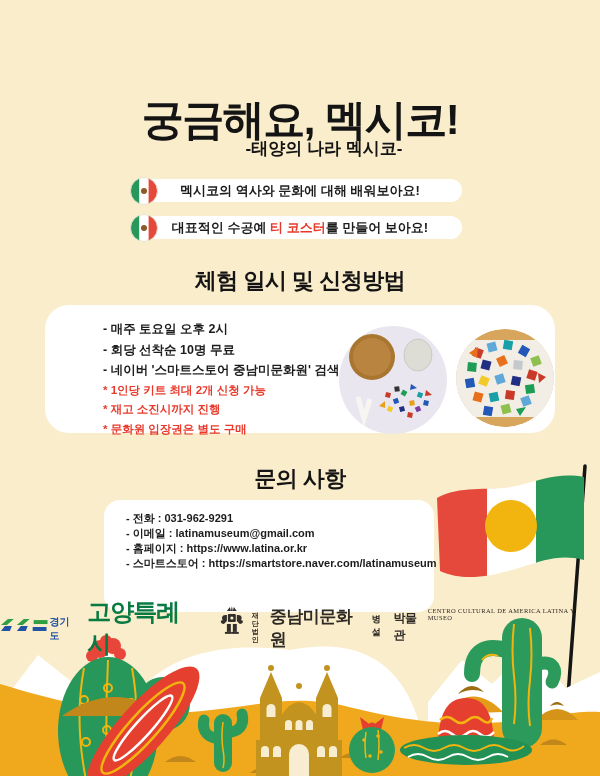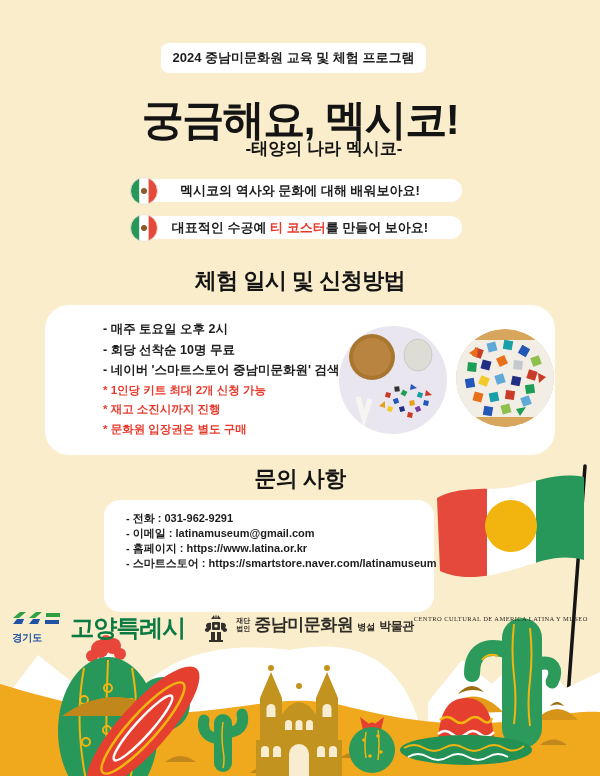--- a/index.html
+++ b/index.html
@@ -12,32 +12,32 @@
   .title{left:0;top:92px;width:600px;text-align:center;font-size:42px;font-weight:800;color:#141414;letter-spacing:-1.5px;}
   .subtitle{left:0;top:137px;width:600px;text-align:center;font-size:17px;font-weight:800;color:#141414;margin-left:24px;}
 
   .pill-row{left:138px;width:324px;height:23px;background:#fff;border-radius:12px;
     display:flex;align-items:center;justify-content:center;font-size:13px;font-weight:700;color:#1c1c1c;}
   .pill-row .em{color:#E8392B;}
   .flag-chip{width:28px;height:28px;}
 
   .h2{left:0;width:600px;text-align:center;font-size:22px;font-weight:800;color:#141414;letter-spacing:-0.5px;}
 
-  .info-box{left:45px;top:305px;width:510px;height:150px;background:#fff;border-radius:24px;}
+  .info-box{left:45px;top:305px;width:510px;height:128px;background:#fff;border-radius:24px;}
   .info-list{position:absolute;left:58px;top:14px;}
   .info-line{font-size:12.5px;font-weight:700;color:#1c1c1c;line-height:20.5px;white-space:nowrap;}
   .note-line{font-size:11.5px;font-weight:700;color:#E8392B;line-height:19.5px;white-space:nowrap;}
 
   .contact-box{left:104px;top:500px;width:330px;height:112px;background:#fff;border-radius:16px;}
   .contact-list{position:absolute;left:22px;top:11px;}
   .contact-line{font-size:11px;font-weight:700;color:#1c1c1c;line-height:15px;white-space:nowrap;}
 
   .footer{left:0;top:604px;width:600px;height:48px;display:flex;align-items:center;justify-content:center;gap:16px;}
   .gg-group{display:flex;align-items:center;gap:8px;}
-  .gg-sym{display:flex;flex-direction:column;align-items:flex-start;}
+  .gg-sym{display:flex;flex-direction:row;align-items:center;}
   .gg-label{font-size:10px;font-weight:700;color:#2053A4;margin-top:1px;}
   .goyang{font-size:24px;font-weight:800;color:#0A7A43;letter-spacing:-1px;}
   .mus-group{display:flex;align-items:flex-start;gap:5px;}
   .mus-text{display:flex;flex-direction:row;}
   .mus-line{display:flex;align-items:baseline;gap:4px;color:#2E2A25;}
   .mus-prefix{display:flex;flex-direction:column;font-size:7px;font-weight:700;line-height:8px;align-self:center;}
   .mus-name{font-size:17px;font-weight:800;letter-spacing:-0.5px;}
   .mus-mid{font-size:9px;font-weight:700;}
   .mus-suffix{font-size:12px;font-weight:700;letter-spacing:-0.5px;}
   .mus-sub{font-family:"Liberation Serif",serif;font-size:6.5px;letter-spacing:0.4px;color:#2E2A25;margin-top:2px;}
@@ -179,21 +179,20 @@
     <g>
       <path d="M438,748 C438,712 448,698 466,698 C484,698 494,712 494,748 Z" fill="#E5402F"></path>
       <path d="M440,720 Q447,714 454,720 T468,720 T482,720 T492,718" stroke="#F2B50F" stroke-width="2.5" fill="none"></path>
       <path d="M438,734 Q445,728 452,734 T466,734 T480,734 T494,732" stroke="#FFFFFF" stroke-width="2.5" fill="none"></path>
       <ellipse cx="466" cy="750" rx="66" ry="15" fill="#239154"></ellipse>
       <path d="M404,748 Q414,742 424,748 T444,748 T464,748 T484,748 T504,748 T524,746" stroke="#F2B50F" stroke-width="2" fill="none"></path>
       <path d="M408,757 Q418,751 428,757 T448,757 T468,757 T488,757 T508,757" stroke="#FFFFFF" stroke-width="2" fill="none"></path>
     </g>
   </svg>
 
-  <div class="abs badge">2024 중남미문화원 교육 및 체험 프로그램</div>
 
   <div class="abs title">궁금해요, 멕시코!</div>
   <div class="abs subtitle">-태양의 나라 멕시코-</div>
 
   <div class="abs pill-row" style="top:179px;">
     <span><span>멕시코의 역사와 문화에 대해 배워보아요!</span><span class="em"></span><span></span></span>
   </div>
   <div class="abs pill-row" style="top:216px;">
     <span><span>대표적인 수공예 </span><span class="em">티 코스터</span><span>를 만들어 보아요!</span></span>
   </div>

